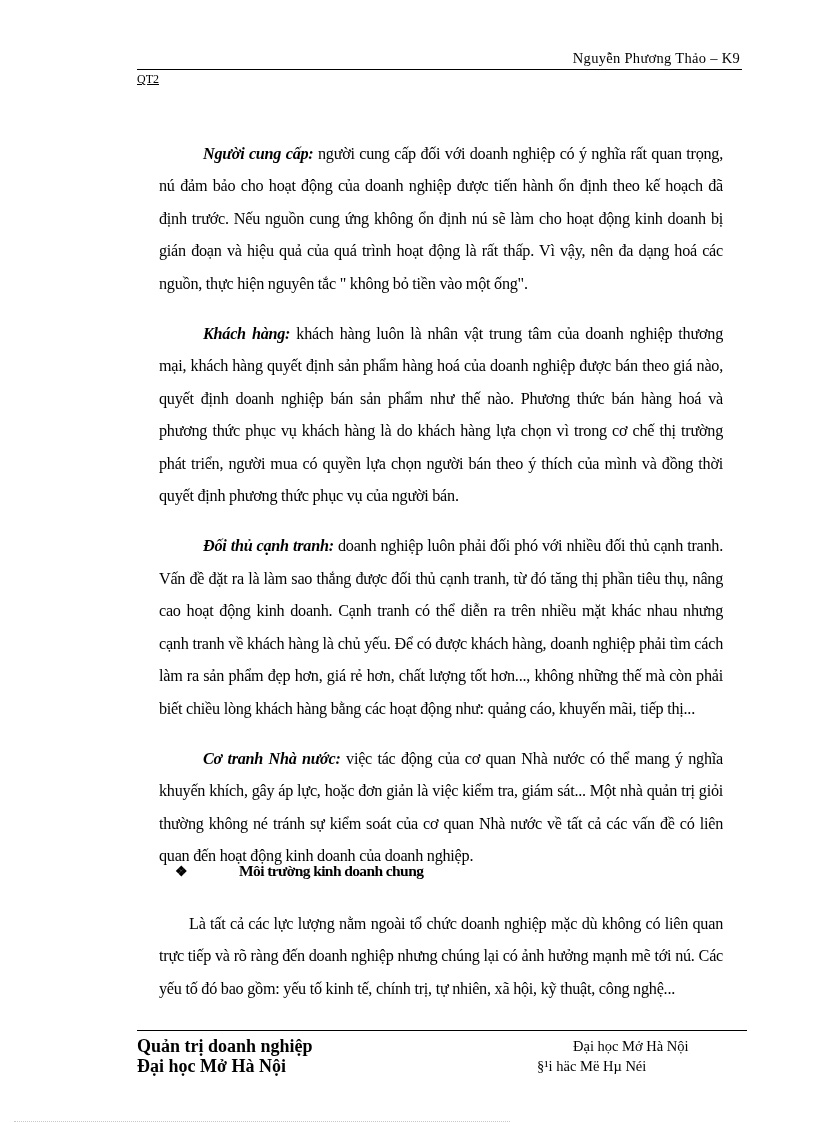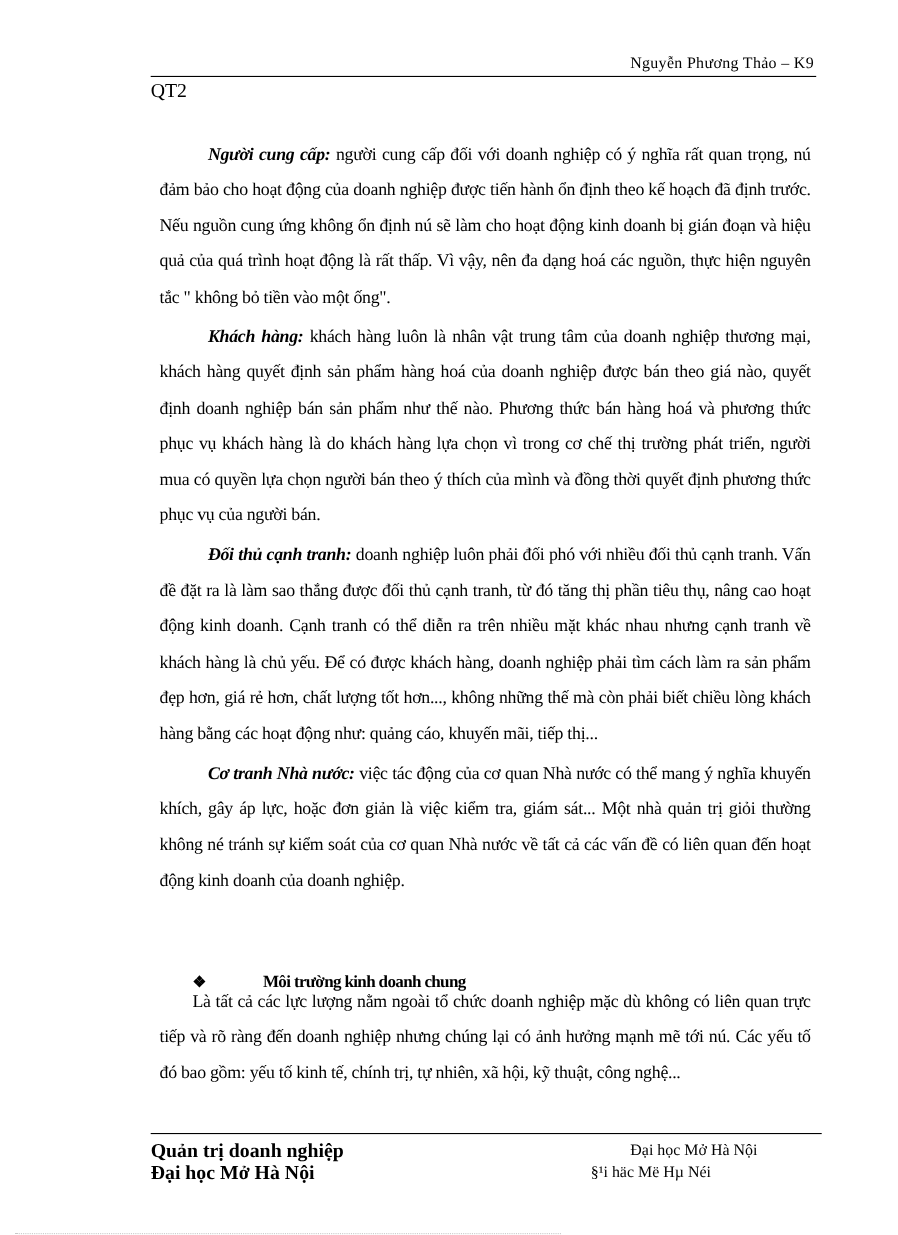--- a/index.html
+++ b/index.html
@@ -2,27 +2,27 @@
 <html><head>
 <meta charset="utf-8">
 <style>
   html, body { margin: 0; padding: 0; background: #ffffff; }
   body { width: 816px; height: 1123px; position: relative; overflow: hidden;
          font-family: "Liberation Serif", "DejaVu Serif", serif; color: #000; }
   .page { position: absolute; left: 0; top: 0; width: 816px; height: 1123px; border-radius: 14px; }
 
   .header-author { position: absolute; right: 76px; top: 50px; font-size: 14.5px; letter-spacing: 0.3px; }
   .header-rule { position: absolute; left: 137px; top: 69px; width: 605px; border-top: 1px solid #000; }
-  .header-code { position: absolute; left: 137px; top: 72px; font-size: 18px; }
+  .header-code { position: absolute; left: 137px; top: 72px; font-size: 12px; text-decoration: underline; }
 
   .section-title { position: absolute; left: 175px; font-size: 15.5px; font-weight: bold; letter-spacing: -0.6px; }
   .section-title .bullet { display: inline-block; width: 64px; font-size: 14px; }
 
   .body { position: absolute; left: 141px; width: 600px; font-size: 16.2px; line-height: 32.4px; text-align: justify; letter-spacing: -0.25px; }
-  .body p { margin: 4px; text-indent: 44px; }
+  .body p { margin: 18px; text-indent: 44px; }
   .body p .lead { font-weight: bold; font-style: italic; }
 
   .footer-rule { position: absolute; left: 137px; top: 1030px; width: 610px; border-top: 1px solid #000; }
   .footer-left { position: absolute; left: 137px; top: 1036px; font-size: 18px; line-height: 20px; font-weight: bold; }
   .footer-right { position: absolute; left: 537px; top: 1036px; font-size: 14.5px; line-height: 20px; }
   .footer-right .r1 { padding-left: 36px; }
   .page-edge { position: absolute; left: 14px; top: 1121px; width: 496px; border-top: 1px dotted #c8c8c8; }
 </style>
 </head>
 <body>
@@ -34,21 +34,21 @@
   <div class="header-code">QT2</div>
 
 
   <div class="body" style="top:120px;">
     <p><span class="lead">Người cung cấp:</span><span> người cung cấp đối với doanh nghiệp có ý nghĩa rất quan trọng, nú đảm bảo cho hoạt động của doanh nghiệp được tiến hành ổn định theo kế hoạch đã định trước. Nếu nguồn cung ứng không ổn định nú sẽ làm cho hoạt động kinh doanh bị gián đoạn và hiệu quả của quá trình hoạt động là rất thấp. Vì vậy, nên đa dạng hoá các nguồn, thực hiện nguyên tắc " không bỏ tiền vào một ống".</span></p>
     <p><span class="lead">Khách hàng:</span><span> khách hàng luôn là nhân vật trung tâm của doanh nghiệp thương mại, khách hàng quyết định sản phẩm hàng hoá của doanh nghiệp được bán theo giá nào, quyết định doanh nghiệp bán sản phẩm như thế nào. Phương thức bán hàng hoá và phương thức phục vụ khách hàng là do khách hàng lựa chọn vì trong cơ chế thị trường phát triển, người mua có quyền lựa chọn người bán theo ý thích của mình và đồng thời quyết định phương thức phục vụ của người bán.</span></p>
     <p><span class="lead">Đối thủ cạnh tranh:</span><span> doanh nghiệp luôn phải đối phó với nhiều đối thủ cạnh tranh. Vấn đề đặt ra là làm sao thắng được đối thủ cạnh tranh, từ đó tăng thị phần tiêu thụ, nâng cao hoạt động kinh doanh. Cạnh tranh có thể diễn ra trên nhiều mặt khác nhau nhưng cạnh tranh về khách hàng là chủ yếu. Để có được khách hàng, doanh nghiệp phải tìm cách làm ra sản phẩm đẹp hơn, giá rẻ hơn, chất lượng tốt hơn..., không những thế mà còn phải biết chiều lòng khách hàng bằng các hoạt động như: quảng cáo, khuyến mãi, tiếp thị...</span></p>
     <p><span class="lead">Cơ tranh Nhà nước:</span><span> việc tác động của cơ quan Nhà nước có thể mang ý nghĩa khuyến khích, gây áp lực, hoặc đơn giản là việc kiểm tra, giám sát... Một nhà quản trị giỏi thường không né tránh sự kiểm soát của cơ quan Nhà nước về tất cả các vấn đề có liên quan đến hoạt động kinh doanh của doanh nghiệp.</span></p>
   </div>
 
-  <div class="section-title" style="top:862px;margin-top:22px;">
+  <div class="section-title" style="top:862px;">
     <span class="bullet">❖</span><span>Môi trường kinh doanh chung</span>
   </div>
 
   <div class="body" style="top:890px;">
     <p style="text-indent:30px;"><span class="lead"></span><span>Là tất cả các lực lượng nằm ngoài tổ chức doanh nghiệp mặc dù không có liên quan trực tiếp và rõ ràng đến doanh nghiệp nhưng chúng lại có ảnh hưởng mạnh mẽ tới nú. Các yếu tố đó bao gồm: yếu tố kinh tế, chính trị, tự nhiên, xã hội, kỹ thuật, công nghệ...</span></p>
   </div>
 
   <div class="footer-rule"></div>
   <div class="footer-left">
     <div>Quản trị doanh nghiệp</div>

